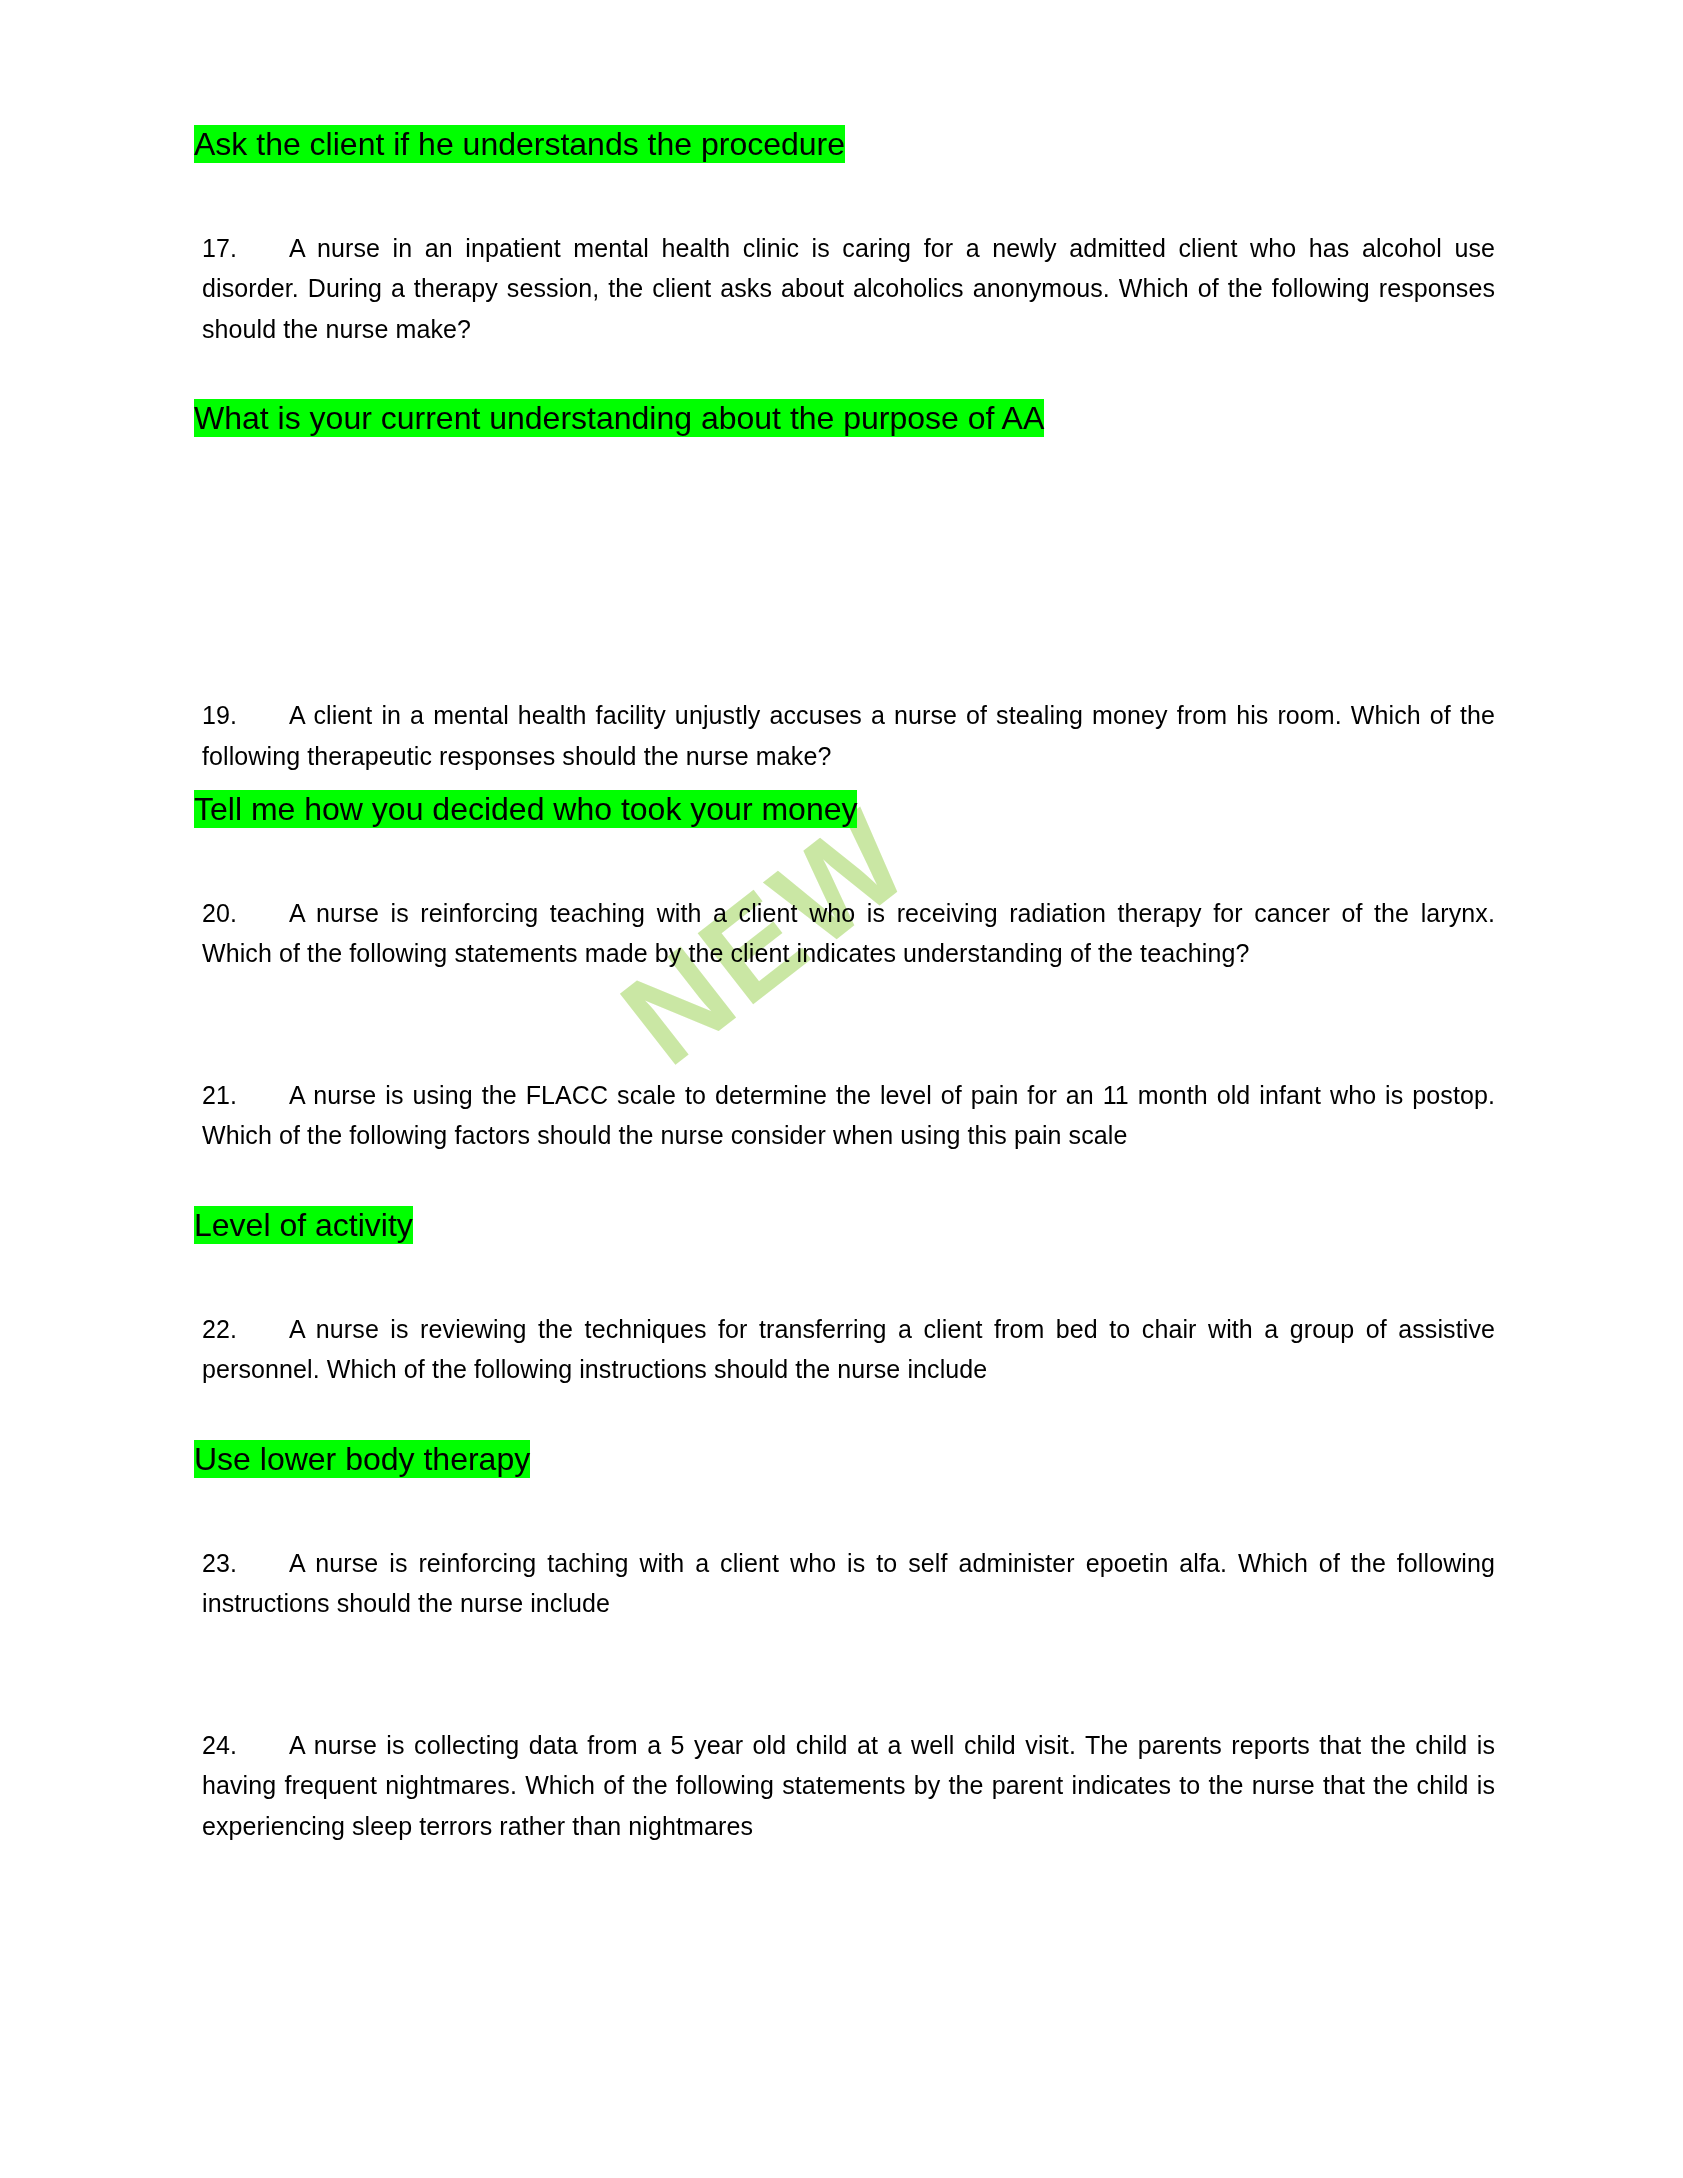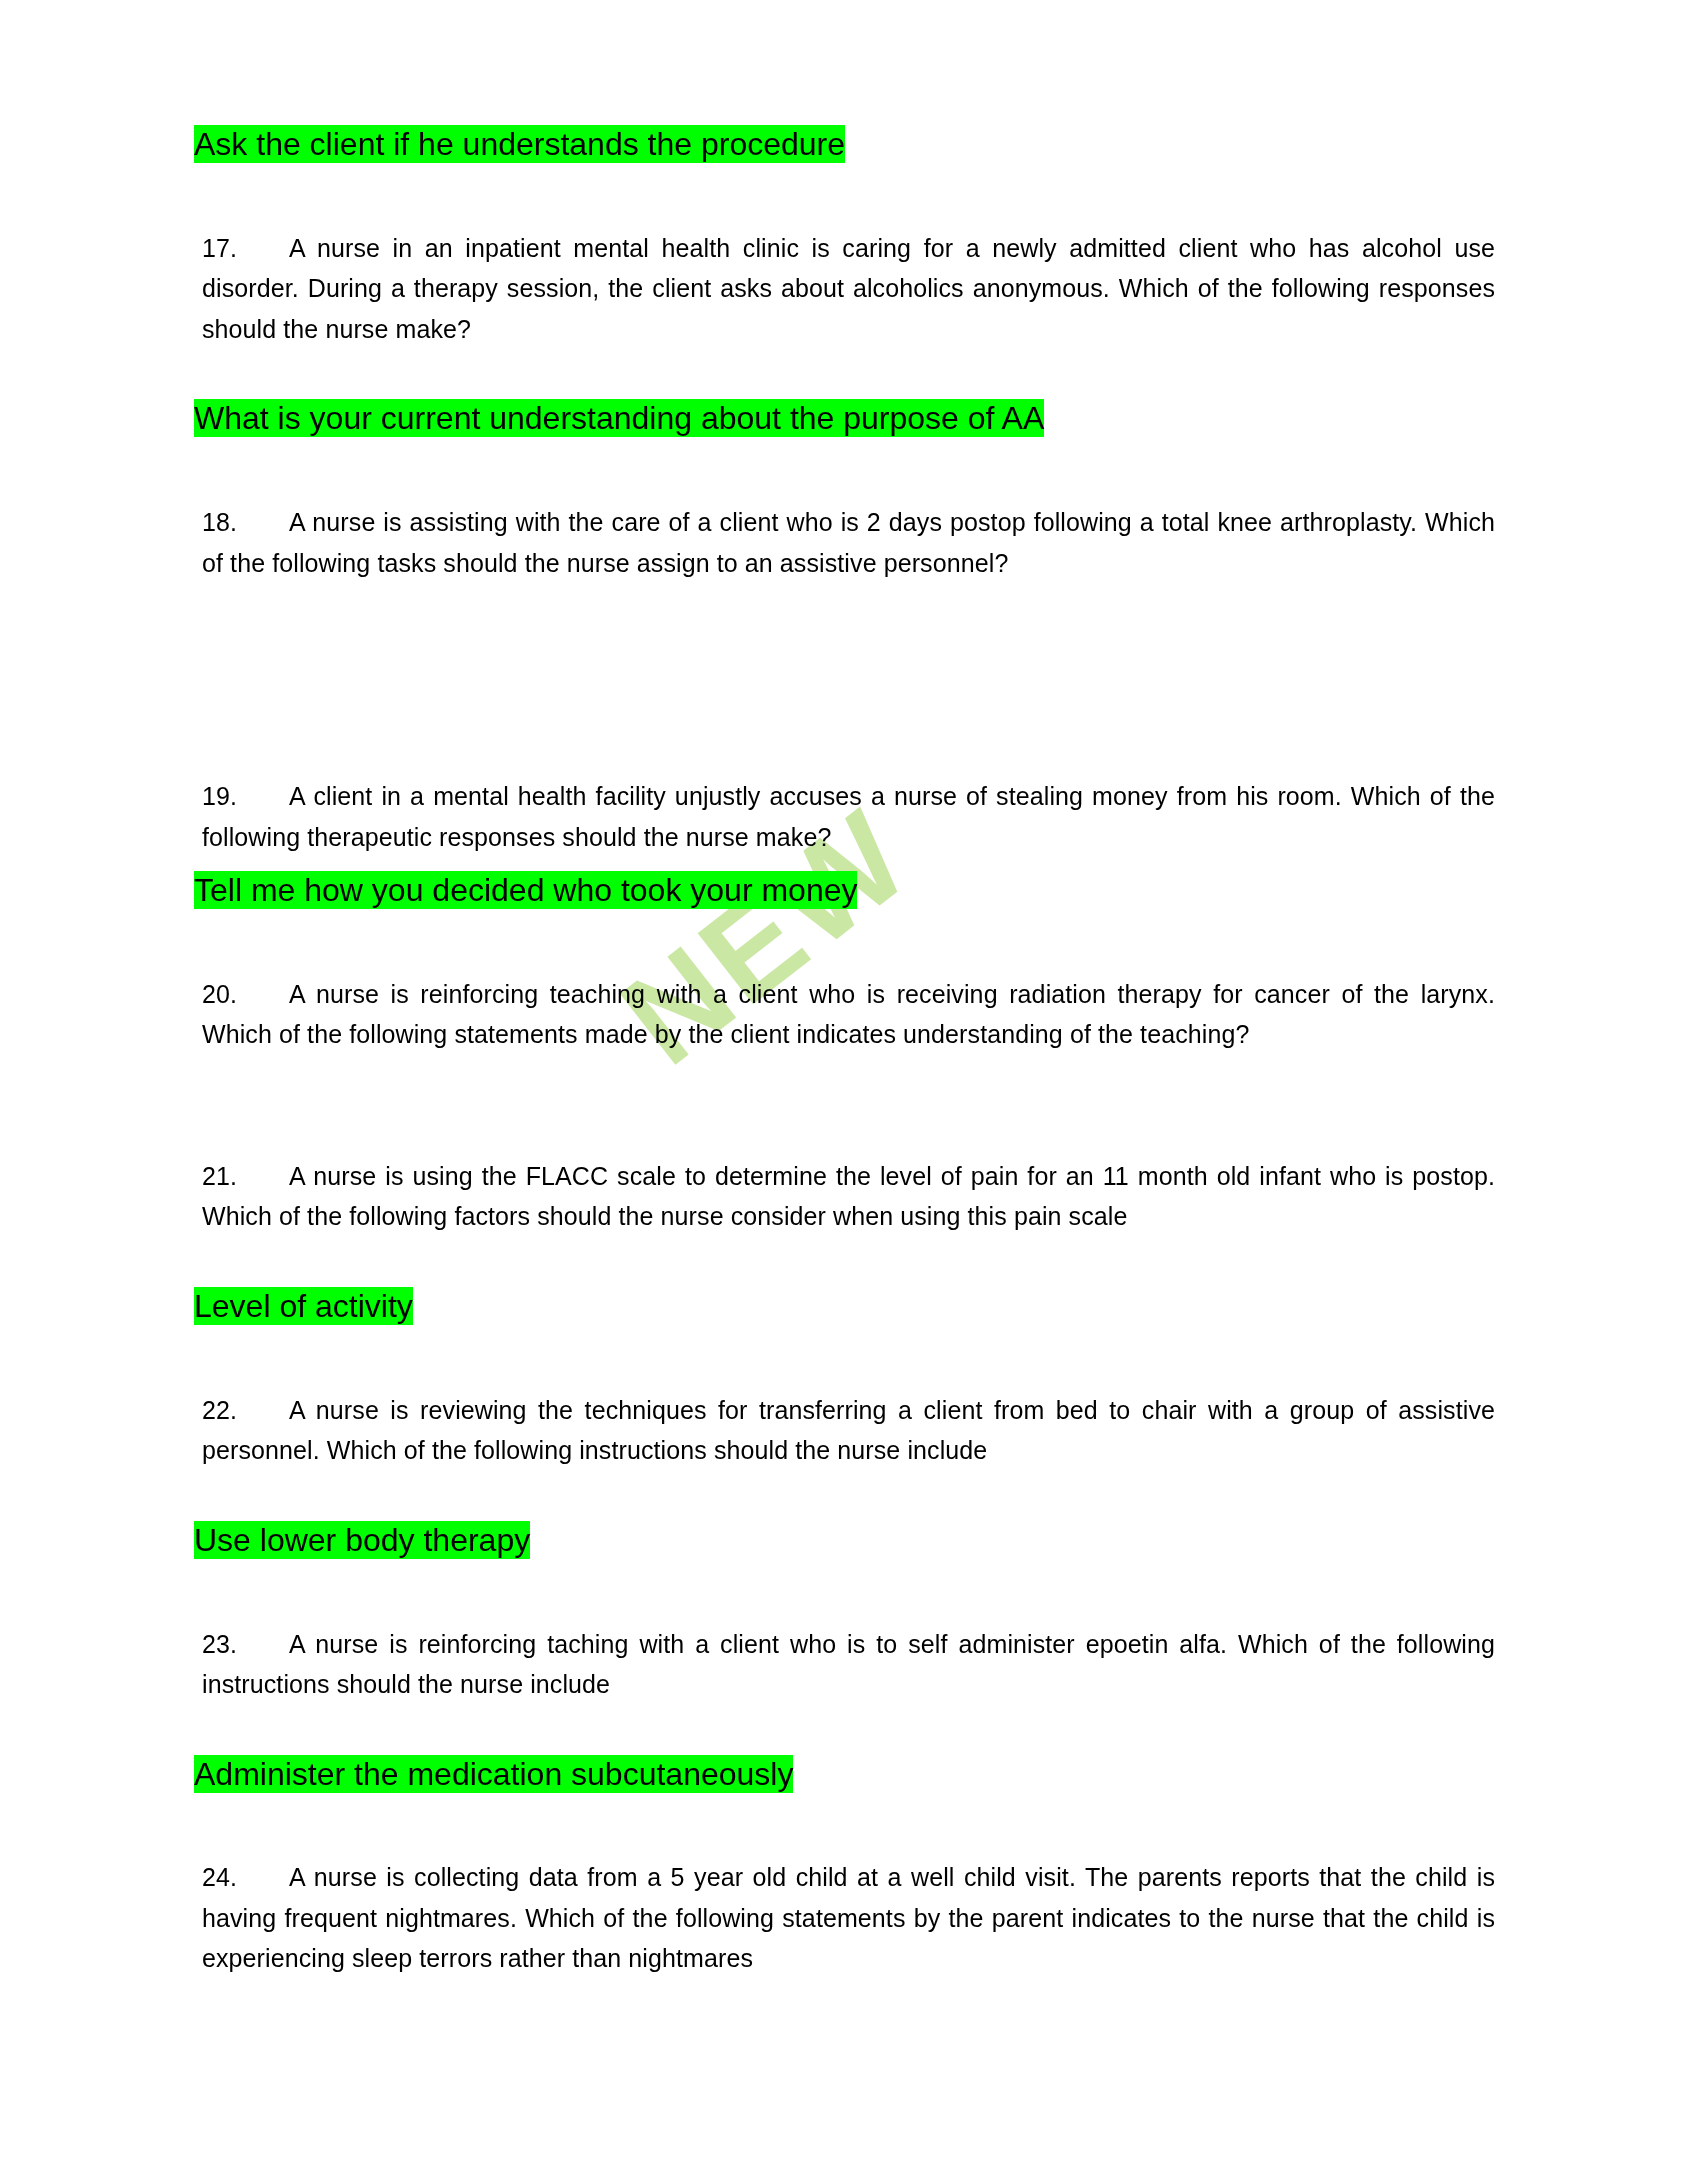--- a/index.html
+++ b/index.html
@@ -90,23 +90,20 @@
     </p>
 
     <div class="sp-md"></div>
 
     <div class="ans-wrap">
       <span class="ans">What is your current understanding about the purpose of AA</span>
     </div>
 
     <div class="sp-lg"></div>
 
-    <p class="q">
-      <span class="num">18.</span><span>A nurse is assisting with the care of a client who is 2 days postop following a total knee arthroplasty. Which of the following tasks should the nurse assign to an assistive personnel?</span>
-    </p>
 
     <div class="sp-md"></div>
 
 
     <div class="sp-xl"></div>
 
     <p class="q">
       <span class="num">19.</span><span>A client in a mental health facility unjustly accuses a nurse of stealing money from his room. Which of the following therapeutic responses should the nurse make?</span>
     </p>
 
@@ -150,23 +147,20 @@
     </div>
 
     <div class="sp-lg"></div>
 
     <p class="q">
       <span class="num">23.</span><span>A nurse is reinforcing taching with a client who is to self administer epoetin alfa. Which of the following instructions should the nurse include</span>
     </p>
 
     <div class="sp-md"></div>
 
-    <div class="ans-wrap">
-      <span class="ans">Administer the medication subcutaneously</span>
-    </div>
 
     <div class="sp-lg"></div>
 
     <p class="q">
       <span class="num">24.</span><span>A nurse is collecting data from a 5 year old child at a well child visit. The parents reports that the child is having frequent nightmares. Which of the following statements by the parent indicates to the nurse that the child is experiencing sleep terrors rather than nightmares</span>
     </p>
 
   </div>
 </div>
 

